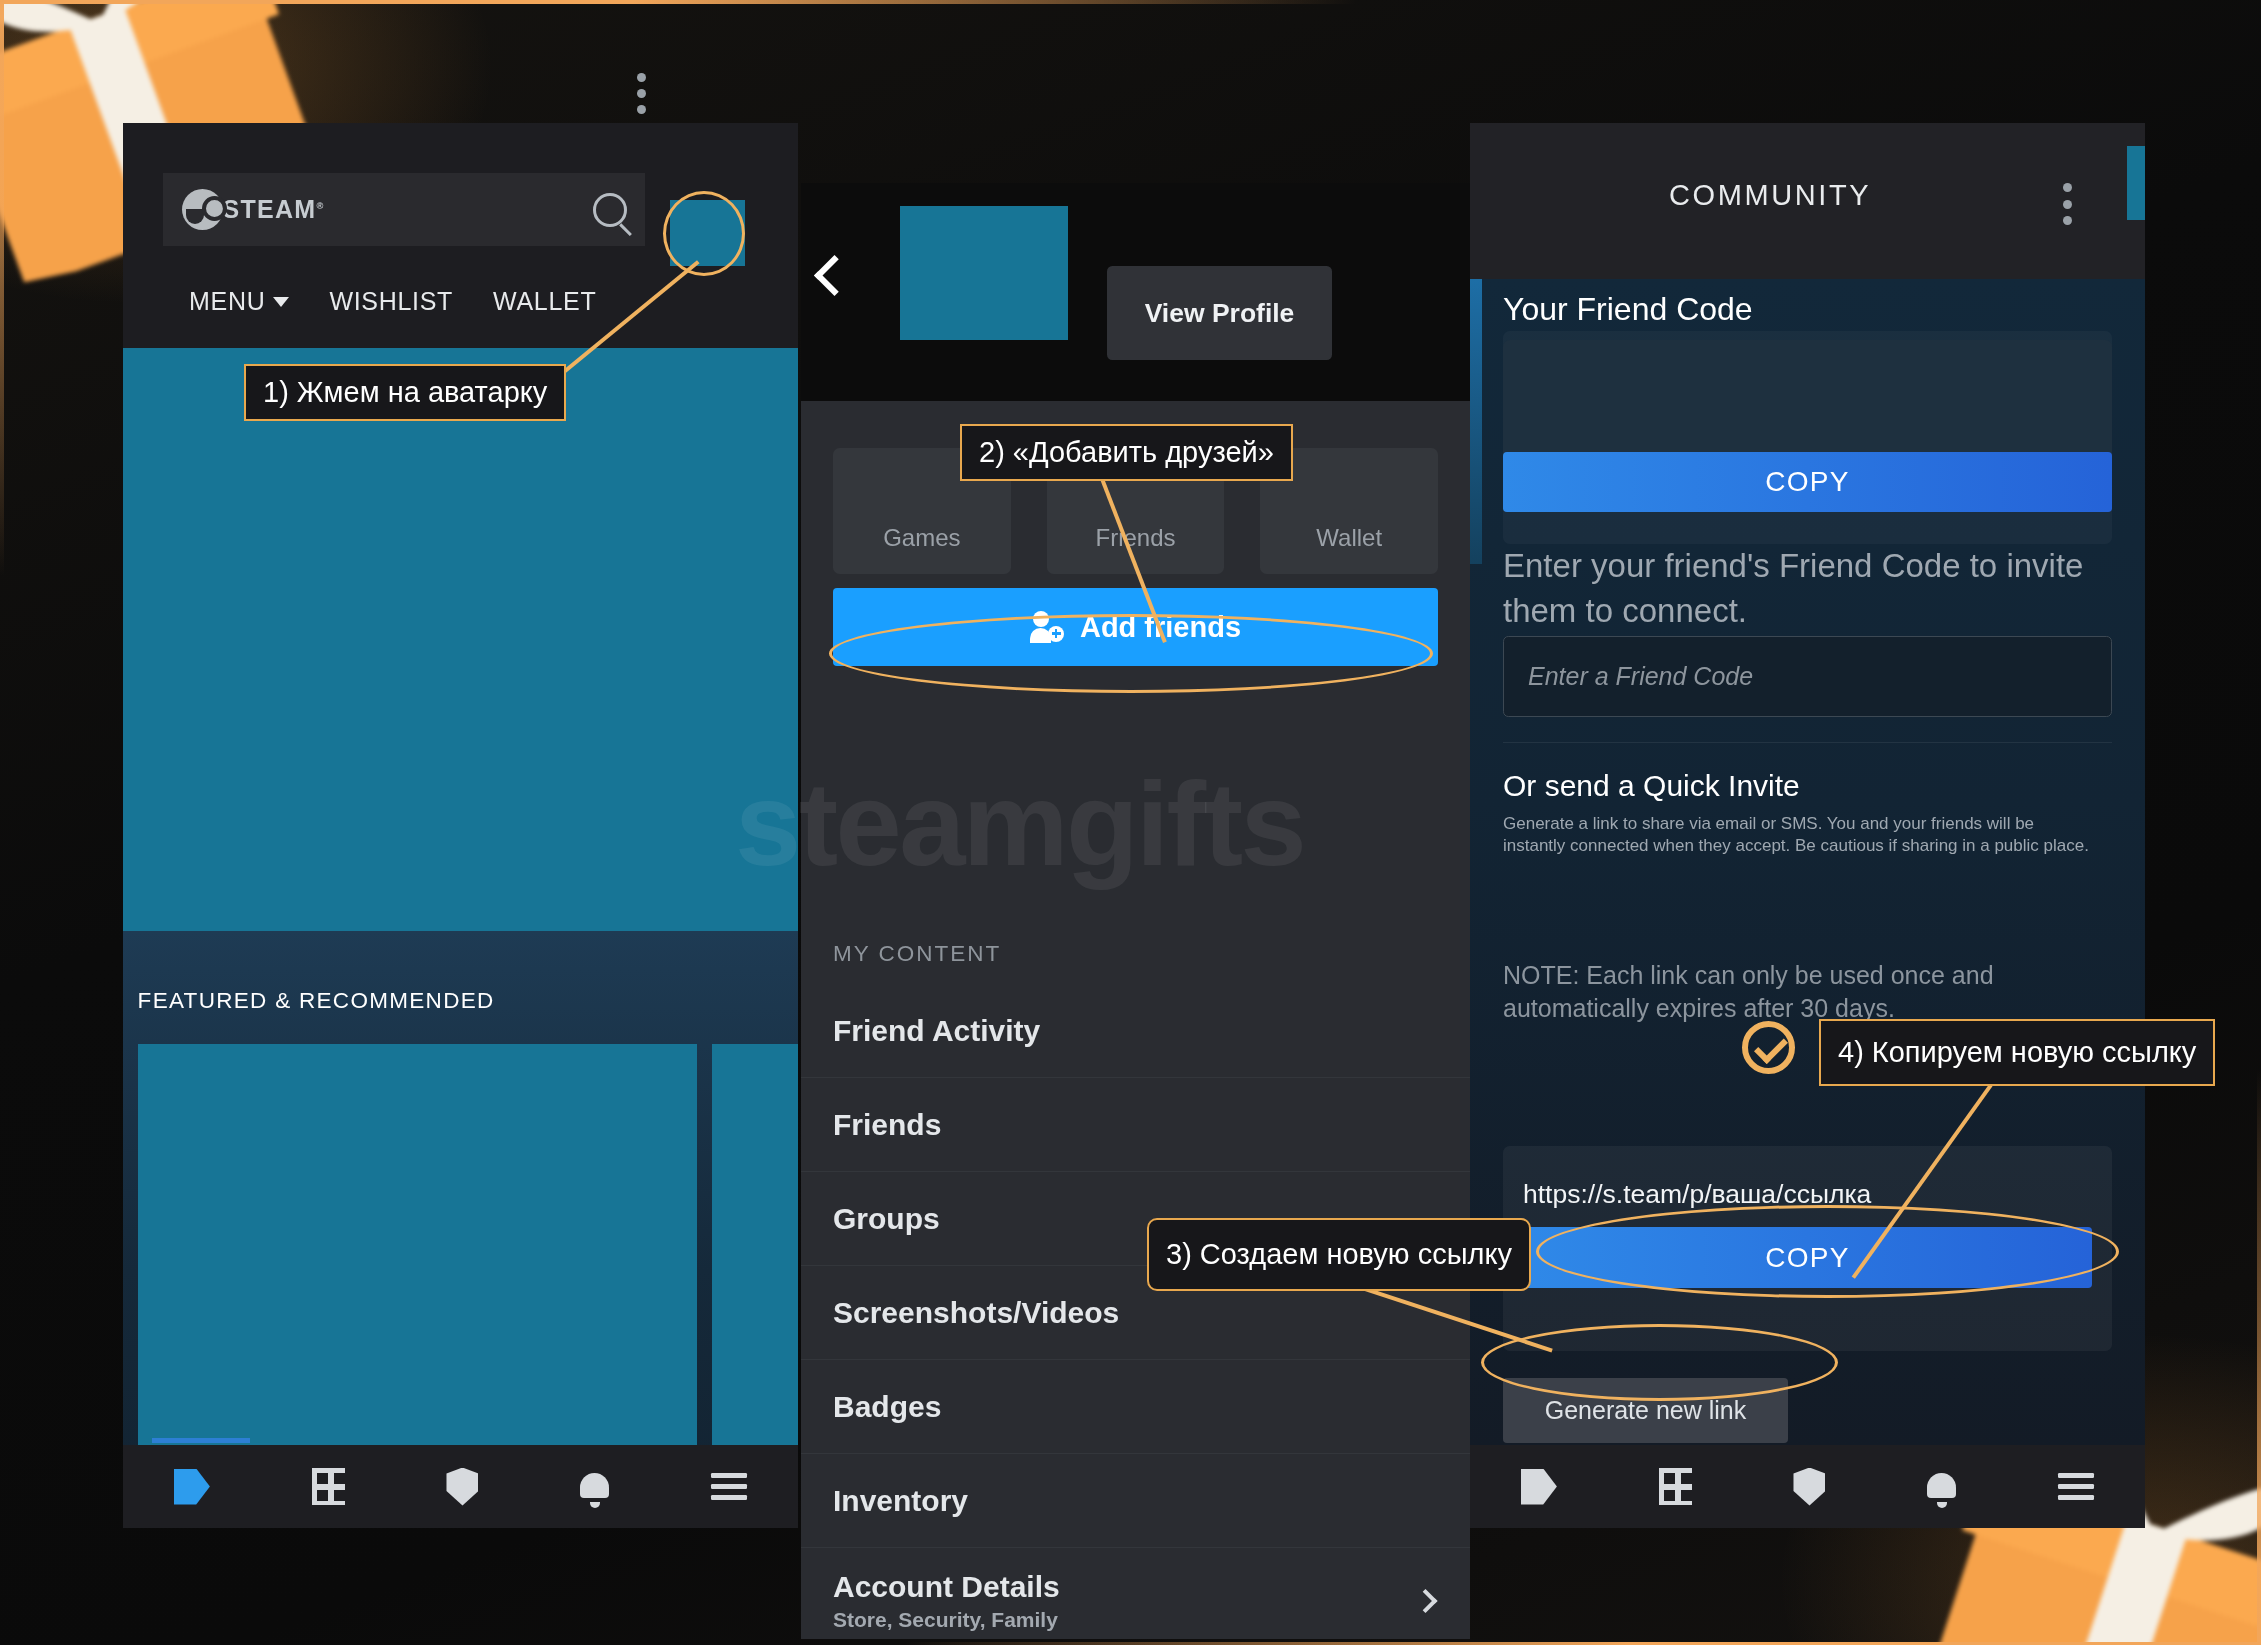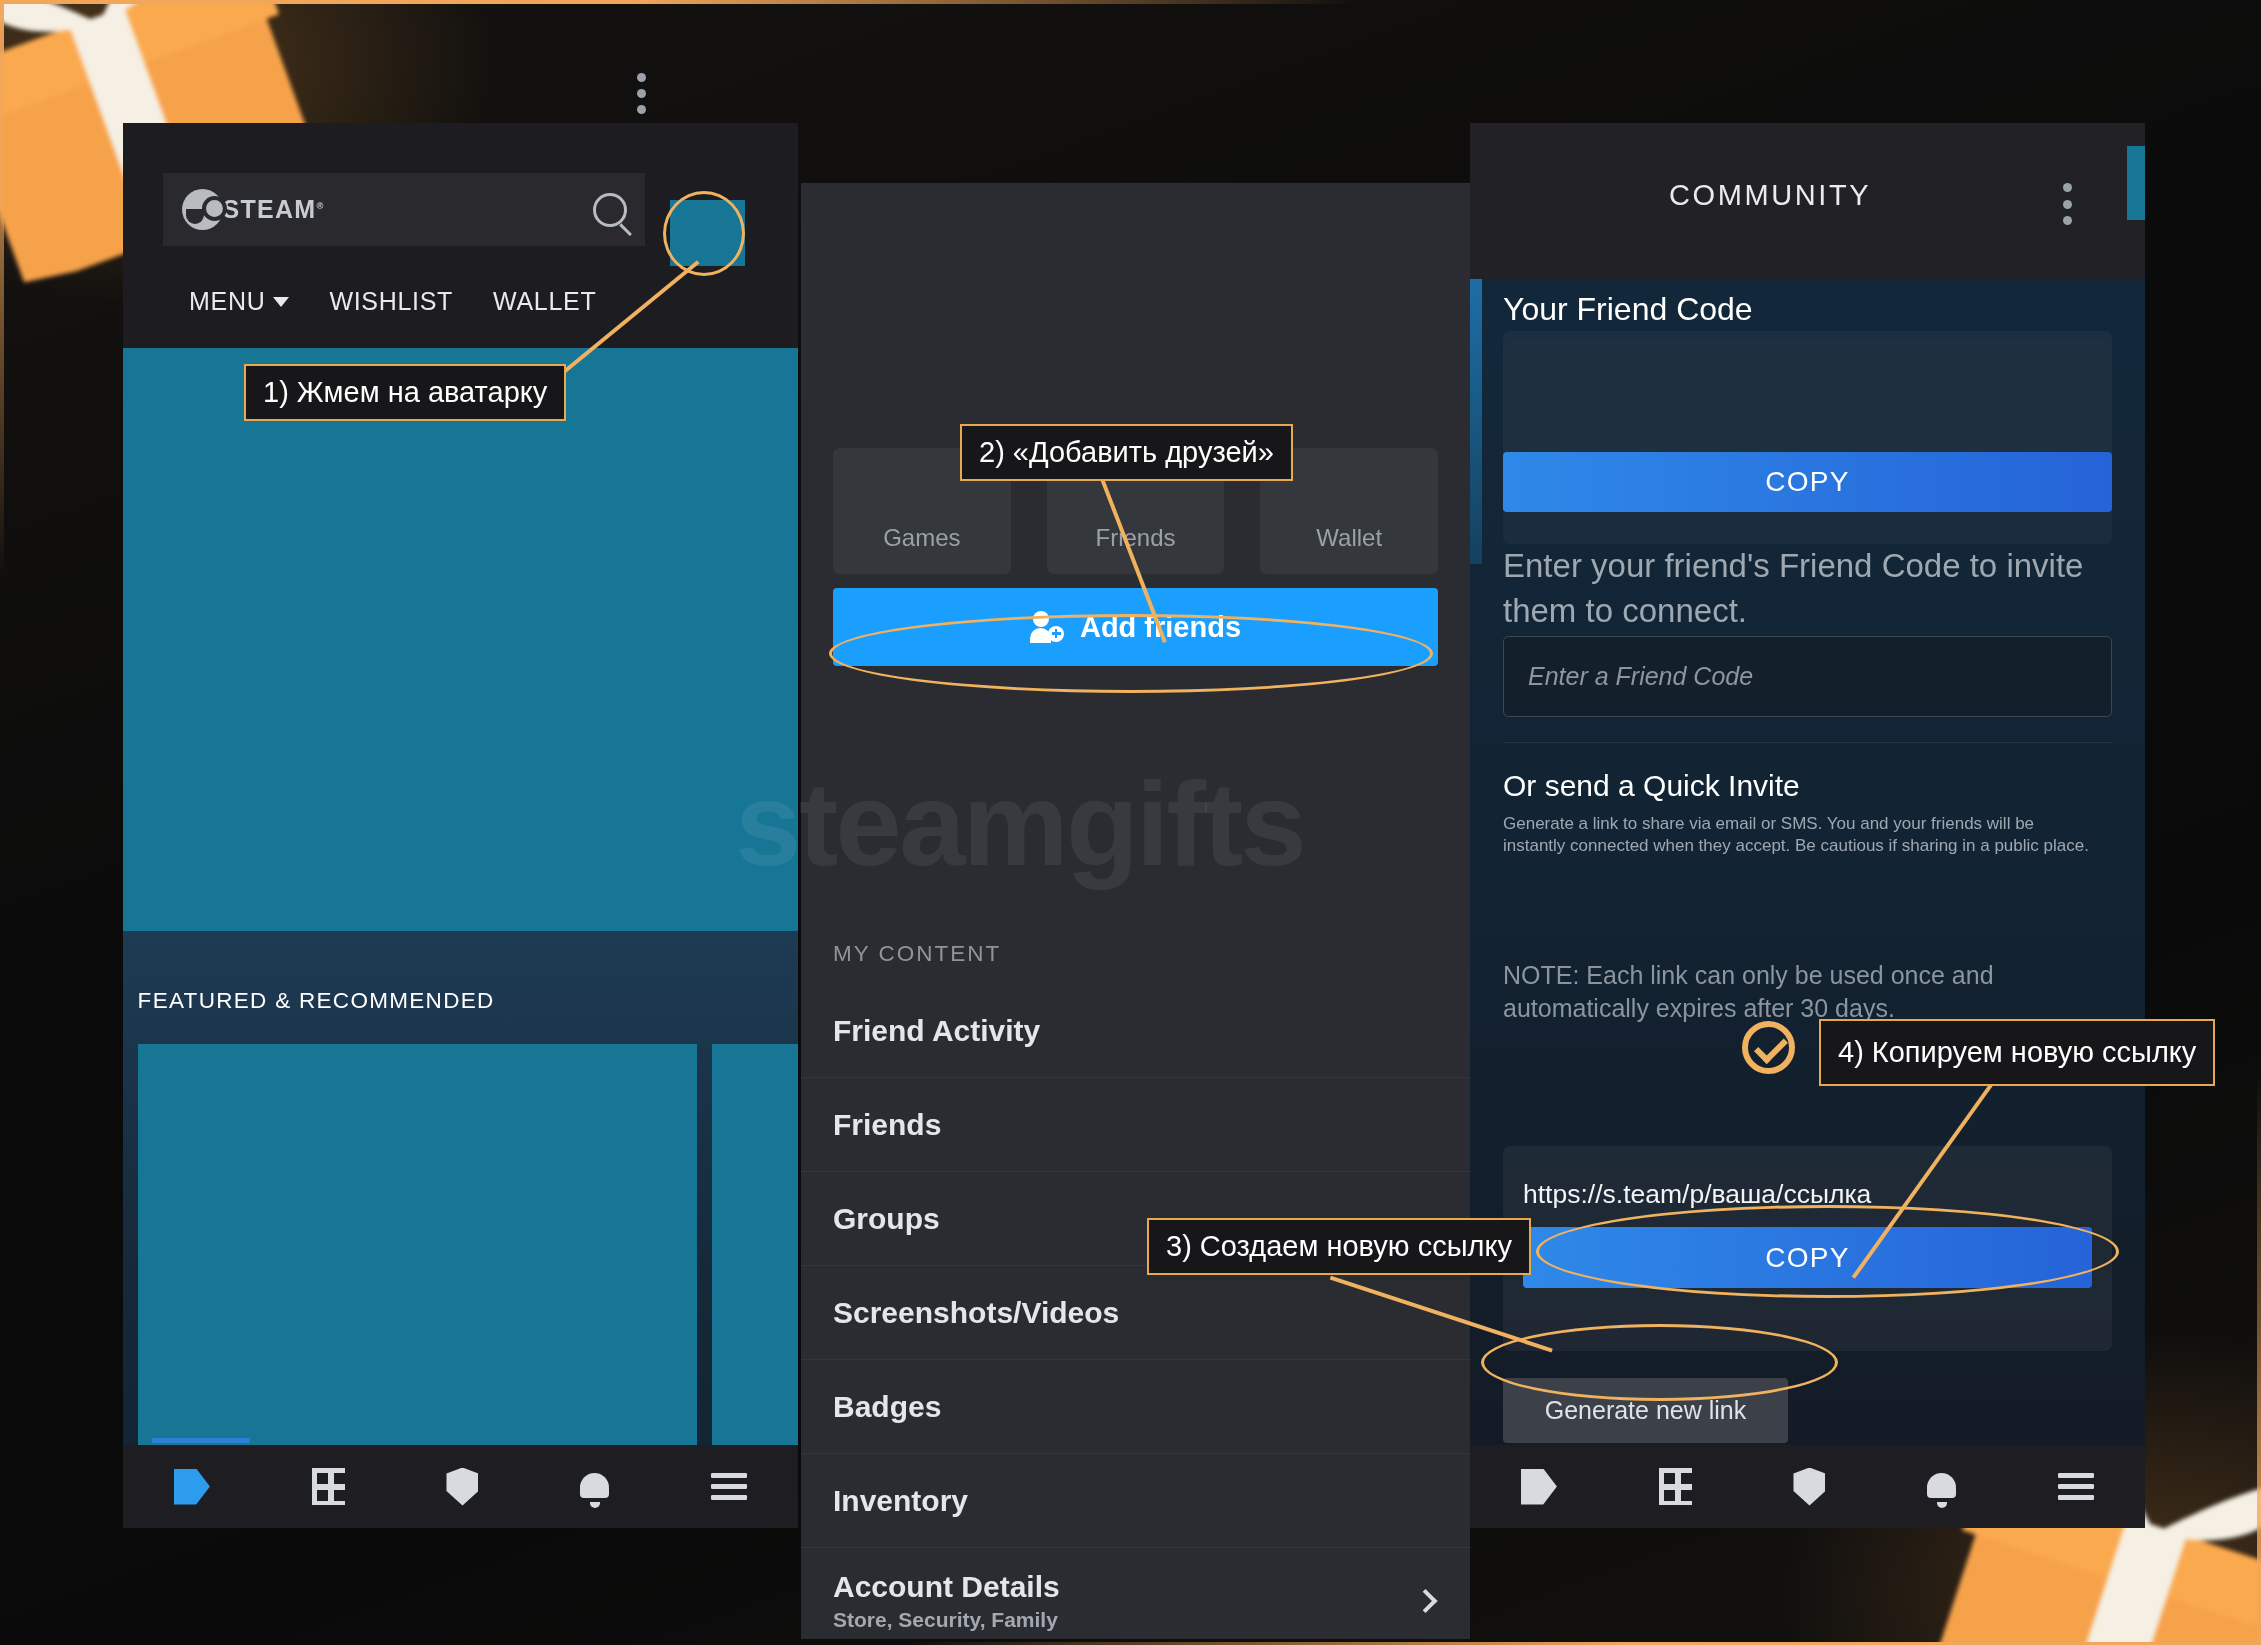--- a/index.html
+++ b/index.html
@@ -364,20 +364,25 @@
   </div>
 
   <div id="left-kebab">
       <i></i>
       <i></i>
       <i></i>
     </div>
   <div id="left-avatar"></div>
 
   <div class="panel" id="mid-panel">
+    <div id="mid-header">
+      <div id="mid-back"></div>
+      <div id="mid-avatar"></div>
+      <div id="view-profile-btn">View Profile</div>
+    </div>
     <div id="mid-tabs">
       <div class="mid-tab">Games</div>
       <div class="mid-tab">Friends</div>
       <div class="mid-tab">Wallet</div>
     </div>
     <div id="add-friends-btn">
       <span class="addfriend-icon">
         <span class="head"></span>
           <span class="body"></span>
           <span class="plus"></span>
@@ -467,21 +472,21 @@
   <div class="ring" style="left:1481px; top:1324px; width:357px; height:77px;"></div>
 
   <div class="check-badge" style="left:1742px; top:1021px;"></div>
 
   <div class="callout" style="left:244px; top:364px; height:57px;">
     <span>1) Жмем на аватарку</span>
   </div>
   <div class="callout" style="left:960px; top:424px; height:57px;">
     <span>2) «Добавить друзей»</span>
   </div>
-  <div class="callout" style="left:1147px; top:1218px; height:57px;">
+  <div class="callout" style="left:1147px; top:1218px; height:73px;border-radius:10px;">
     <span>3) Создаем новую ссылку</span>
   </div>
   <div class="callout" style="left:1819px; top:1019px; height:67px;">
     <span>4) Копируем новую ссылку</span>
   </div>
 
 </div>
 
 
 </body></html>

